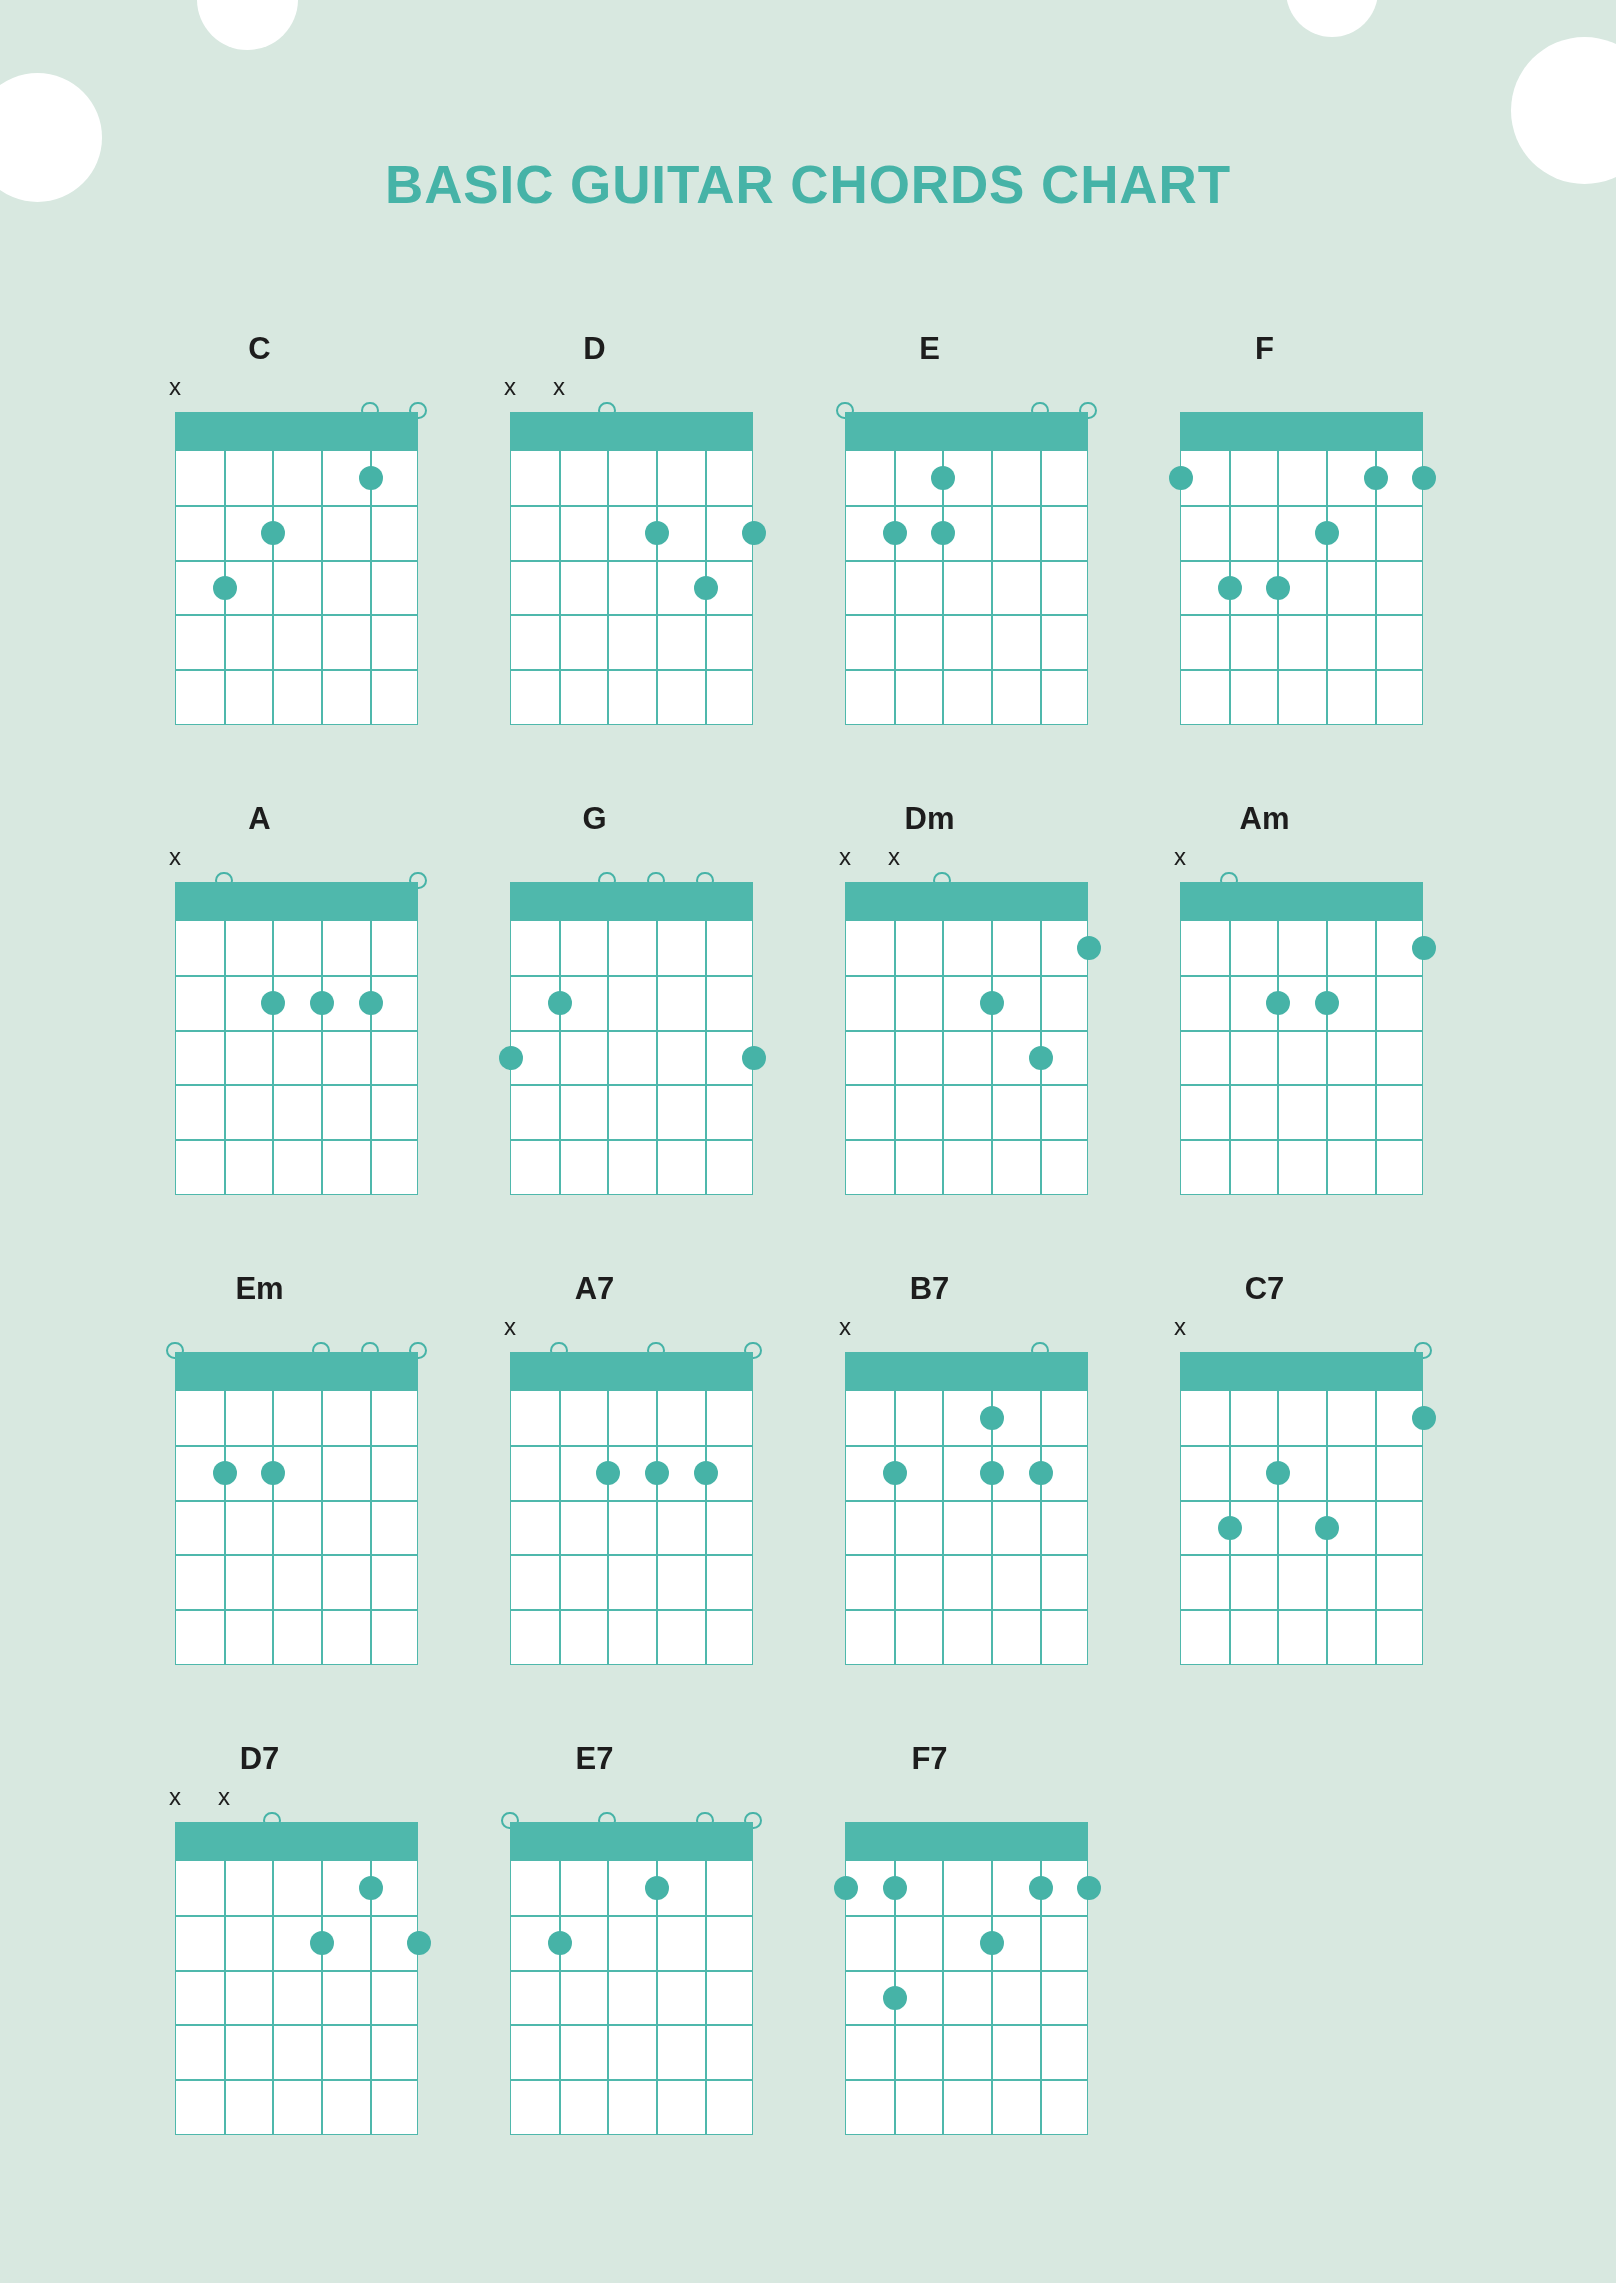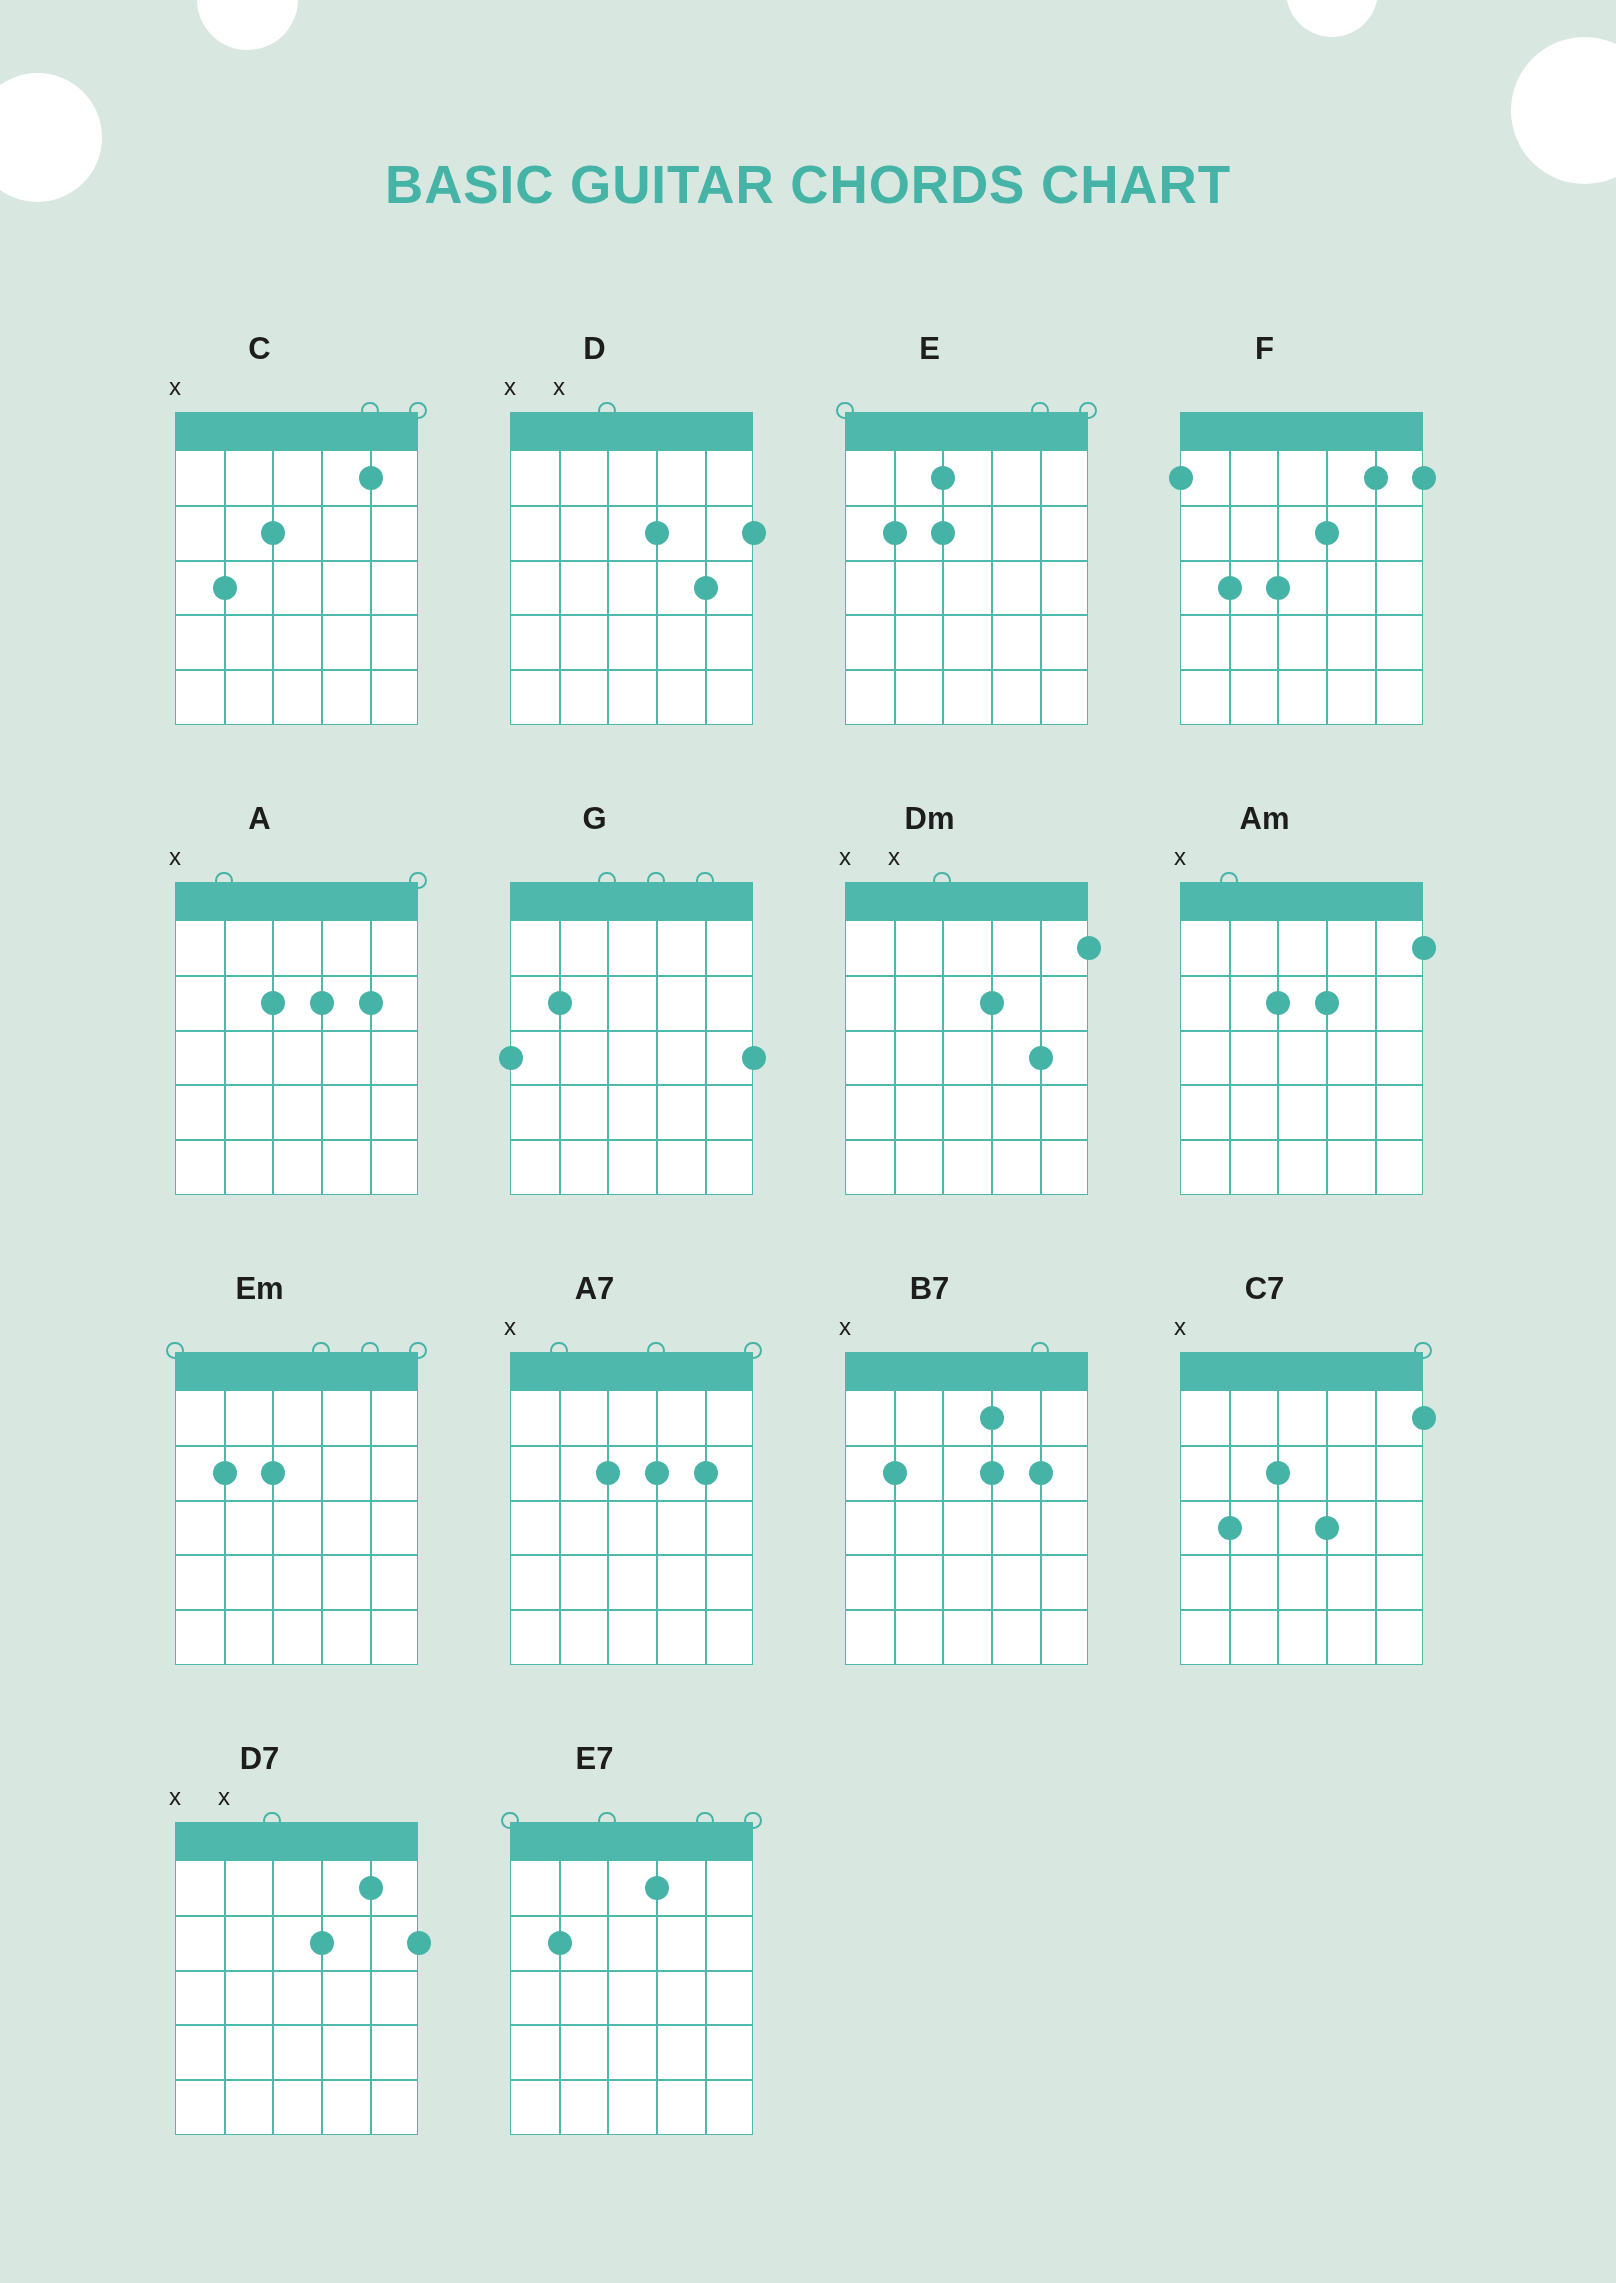--- a/index.html
+++ b/index.html
@@ -510,14 +510,39 @@
             <div class="hline" style="top: 54px;"></div>
             <div class="hline" style="top: 109px;"></div>
             <div class="hline" style="top: 163px;"></div>
             <div class="hline" style="top: 218px;"></div>
             <div class="dot" style="left: 146px; top: 27px;"></div>
             <div class="dot" style="left: 49px; top: 82px;"></div>
           </div>
         </div>
       </div>
     </div>
+    <div class="chord-cell">
+      <div class="chord-name">F7</div>
+      <div class="chord-inner">
+        <div class="markers"></div>
+        <div class="fretboard">
+          <div class="nut"></div>
+          <div class="grid">
+            <div class="vline" style="left: 48px;"></div>
+            <div class="vline" style="left: 96px;"></div>
+            <div class="vline" style="left: 145px;"></div>
+            <div class="vline" style="left: 194px;"></div>
+            <div class="hline" style="top: 54px;"></div>
+            <div class="hline" style="top: 109px;"></div>
+            <div class="hline" style="top: 163px;"></div>
+            <div class="hline" style="top: 218px;"></div>
+            <div class="dot" style="left: 0px; top: 27px;"></div>
+            <div class="dot" style="left: 49px; top: 27px;"></div>
+            <div class="dot" style="left: 195px; top: 27px;"></div>
+            <div class="dot" style="left: 243px; top: 27px;"></div>
+            <div class="dot" style="left: 146px; top: 82px;"></div>
+            <div class="dot" style="left: 49px; top: 137px;"></div>
+          </div>
+        </div>
+      </div>
+    </div>
   </div>
 
 
 </body></html>

